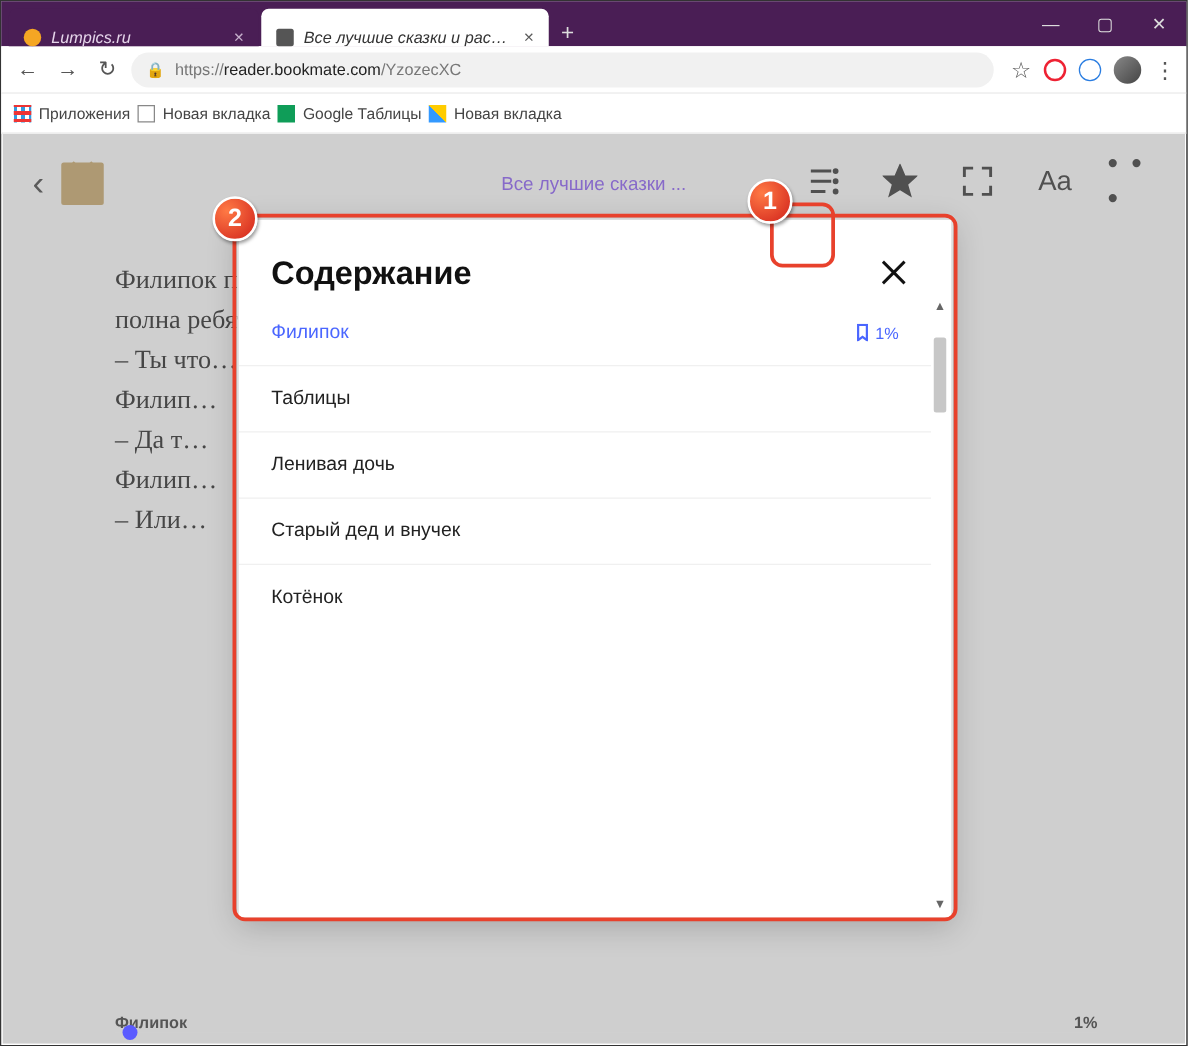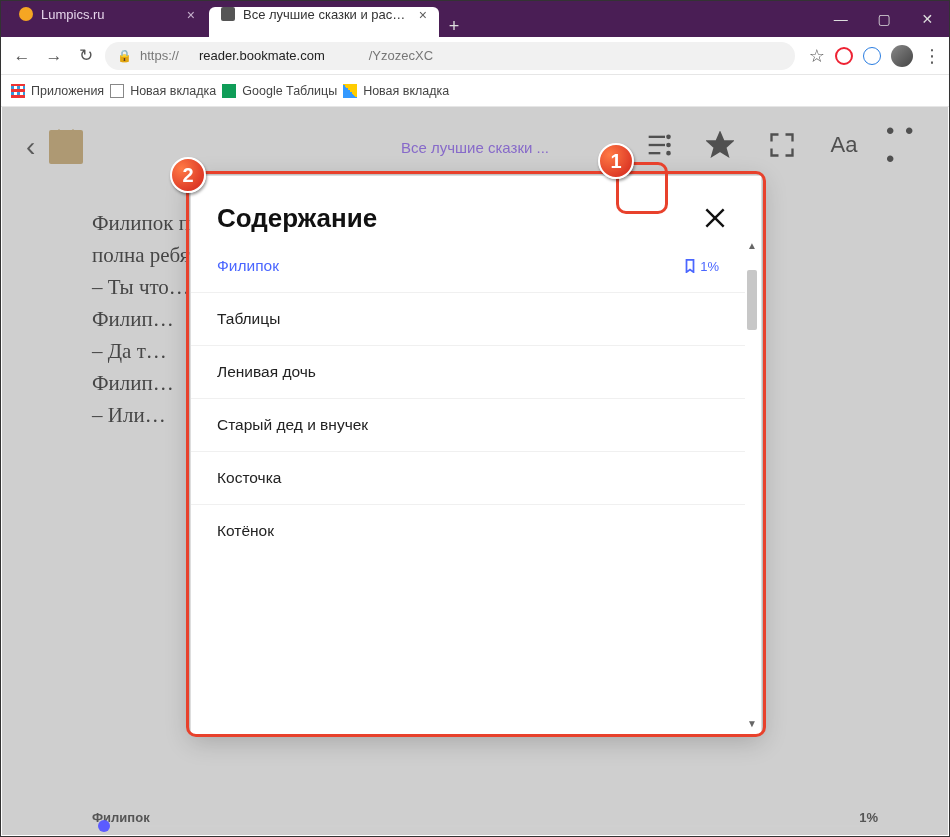--- a/index.html
+++ b/index.html
@@ -2,39 +2,39 @@
 <html><head>
 <meta charset="utf-8">
 <style>
   * { box-sizing: border-box; margin: 0; padding: 0; }
   html, body { width: 950px; height: 837px; font-family: Arial, Helvetica, sans-serif; background: #2b2b2b; overflow: hidden; }
 
   
   .window { width: 950px; height: 837px; background: #fff; border: 1px solid #333; position: relative; }
   .titlebar { height: 36px; background: #4a1e55; display: flex; align-items: stretch; color: #ddd; font-size: 13px; }
   .tabwrap { display: flex; align-items: flex-end; flex: 1; padding-left: 6px; }
-  .tab { display: flex; align-items: flex-start; gap: 8px; height: 30px; padding: 0 12px; border-radius: 6px 6px 0 0; margin-right: 2px; max-width: 230px; min-width: 200px; position: relative; }
+  .tab { display: flex; align-items: flex-end; gap: 8px; height: 30px; padding: 0 12px; border-radius: 6px 6px 0 0; margin-right: 2px; max-width: 230px; min-width: 200px; position: relative; font-style: italic; }
   .tab.inactive { background: #4a1e55; color: #e5d5ea; }
   .tab.active { background: #fff; color: #333; }
   .tab .favicon { width: 14px; height: 14px; border-radius: 50%; display: inline-block; }
   .tab .favicon.orange { background: #f5a623; }
   .tab .favicon.cat { background: #555; border-radius: 2px; }
   .tab .ttl { overflow: hidden; white-space: nowrap; text-overflow: ellipsis; flex: 1; }
   .tab .tabclose { font-size: 14px; color: inherit; opacity: .8; }
   .newtab { width: 26px; display: flex; align-items: center; justify-content: center; color: #ddd; font-size: 18px; margin-top: 6px;}
   .winctrls { width: 130px; display: flex; }
   .winctrls div { flex: 1; display: flex; align-items: center; justify-content: center; color: #ddd; font-size: 14px; }
 
   .addrbar { height: 38px; background: #fff; border-bottom: 1px solid #e6e6e6; display: flex; align-items: center; padding: 0 8px; gap: 6px; }
   .nav-icn { width: 26px; height: 26px; display: flex; align-items: center; justify-content: center; color: #555; font-size: 17px; }
   .omnibox { flex: 1; height: 28px; background: #f1f1f1; border-radius: 14px; display: flex; align-items: center; padding: 0 12px; font-size: 13px; color: #333; gap: 8px;}
   .omnibox .lock { font-size: 12px; color: #666;}
   .omnibox .scheme { color: #777; }
-  .omnibox .host { color: #222; margin-left: 20px; }
-  .omnibox .path { color: #777; margin-left: 44px; }
+  .omnibox .host { color: #222; }
+  .omnibox .path { color: #777; }
   .addr-right { display: flex; align-items: center; gap: 10px; padding-left: 8px;}
   .addr-right .avatar { width: 22px; height: 22px; border-radius: 50%; background: linear-gradient(135deg,#888,#444); }
   .addr-right .circ { width: 18px; height: 18px; border: 2px solid #e23; border-radius: 50%; }
   .addr-right .globe { width: 18px; height: 18px; border: 1.6px solid #2a7de1; border-radius: 50%; position: relative;}
   .addr-right .dots3 { font-size: 18px; color: #555; }
 
   .bookmarksbar { height: 32px; background: #fff; border-bottom: 1px solid #e6e6e6; display: flex; align-items: center; padding: 0 10px; gap: 6px; font-size: 12.5px; color: #444;}
   .bookmarksbar .bm { display: flex; align-items: center; gap: 6px; }
   .bm .ico { width: 14px; height: 14px; display: inline-block; }
   .ico.apps { background: repeating-linear-gradient(0deg,#e33 0 3px,transparent 3px 6px), repeating-linear-gradient(90deg,#39d 0 3px,transparent 3px 6px); }
@@ -231,23 +231,20 @@
         <div class="toc-item">
             <span>Таблицы</span>
           </div>
         <div class="toc-item">
             <span>Ленивая дочь</span>
           </div>
         <div class="toc-item">
             <span>Старый дед и внучек</span>
           </div>
         <div class="toc-item">
-            <span>Косточка</span>
-          </div>
-        <div class="toc-item">
             <span>Котёнок</span>
           </div>
       </div>
       <div class="fakescroll">
         <div class="arrup">▲</div>
         <div class="thumb"></div>
         <div class="arrdn">▼</div>
       </div>
     </div>
 

